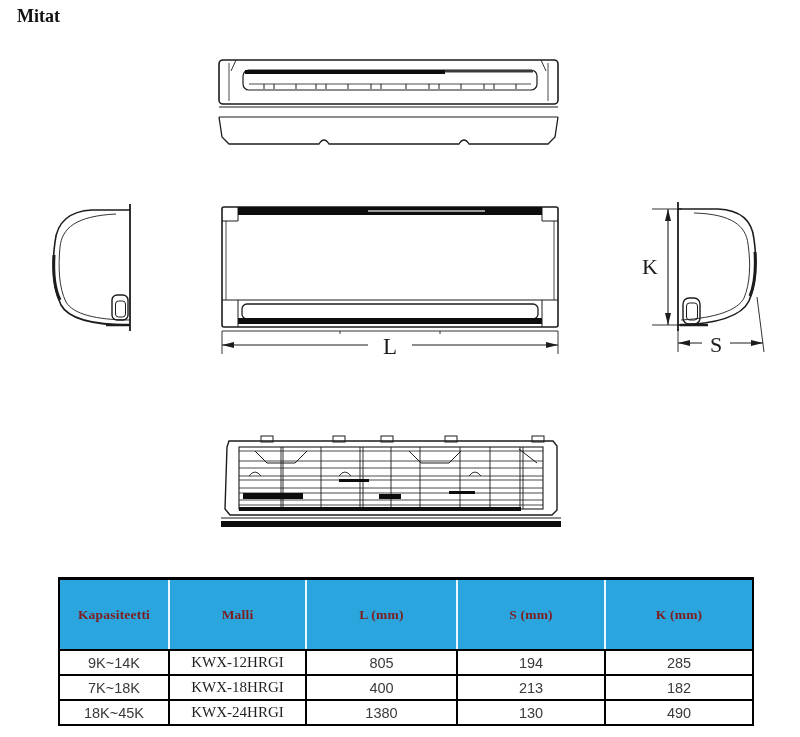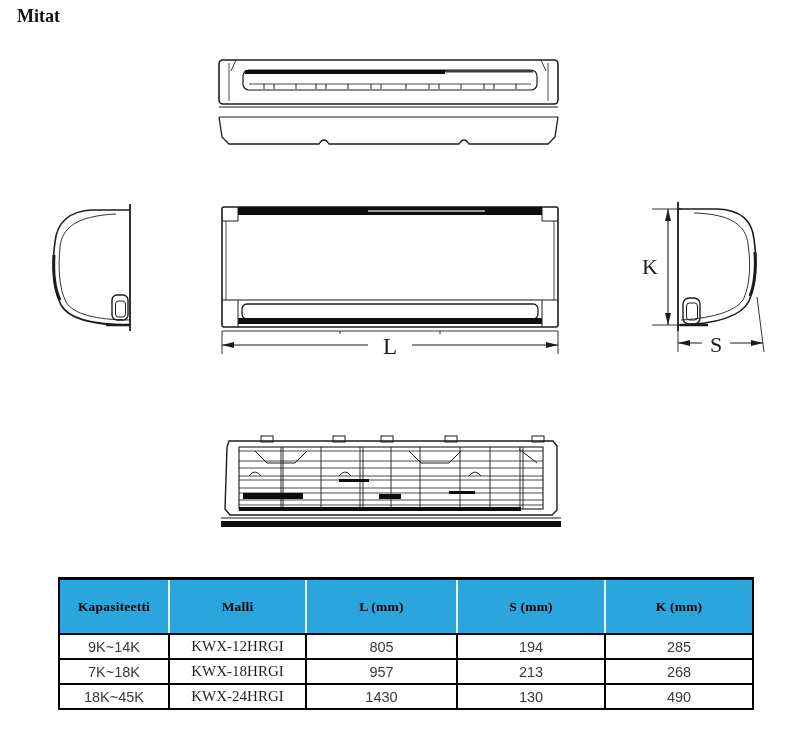--- a/index.html
+++ b/index.html
@@ -11,22 +11,22 @@
   #title{left:17px;top:6px;font-size:18px;font-weight:bold;color:#111;}
 
   
   svg{display:block;}
   .ln{stroke:#1c1c1c;fill:none;}
 
   
   #spec-table-wrap{left:58px;top:577px;width:694px;}
   table.spec{border-collapse:collapse;table-layout:fixed;width:694px;
              border:2px solid #000;border-top:3px solid #000;}
-  table.spec th{background:#2aa5dd;color:#000000;font-family:"Liberation Serif",serif;
-                font-size:13.5px;font-weight:bold;height:37px;padding:8px;text-align:center;
+  table.spec th{background:#2aa5dd;color:#7f1d1d;font-family:"Liberation Serif",serif;
+                font-size:13.5px;font-weight:bold;height:37px;padding:16px;text-align:center;
                 border-left:2px solid #e9f7ff;border-bottom:2px solid #000;letter-spacing:.2px;}
   table.spec th:first-child{border-left:none;}
   table.spec td{border:2px solid #000;height:23px;padding:0;text-align:center;
                 vertical-align:middle;background:#fff;}
   td.cap,td.num{font-family:"Liberation Sans",sans-serif;font-size:14.5px;color:#3a3a3a;}
   td.mod{font-family:"Liberation Serif",serif;font-size:15px;color:#1f1f1f;}
   text.dim{font-family:"Liberation Serif",serif;fill:#1c1c1c;}
 </style>
 </head>
 <body>
@@ -165,28 +165,28 @@
         <tr>
           <td class="cap">9K~14K</td>
           <td class="mod">KWX-12HRGI</td>
           <td class="num">805</td>
           <td class="num">194</td>
           <td class="num">285</td>
         </tr>
         <tr>
           <td class="cap">7K~18K</td>
           <td class="mod">KWX-18HRGI</td>
-          <td class="num">957</td>
+          <td class="num">400</td>
           <td class="num">213</td>
-          <td class="num">268</td>
+          <td class="num">182</td>
         </tr>
         <tr>
           <td class="cap">18K~45K</td>
           <td class="mod">KWX-24HRGI</td>
-          <td class="num">1430</td>
+          <td class="num">1380</td>
           <td class="num">130</td>
           <td class="num">490</td>
         </tr>
       </tbody>
     </table>
   </div>
 
 </div>
 
 </body></html>

